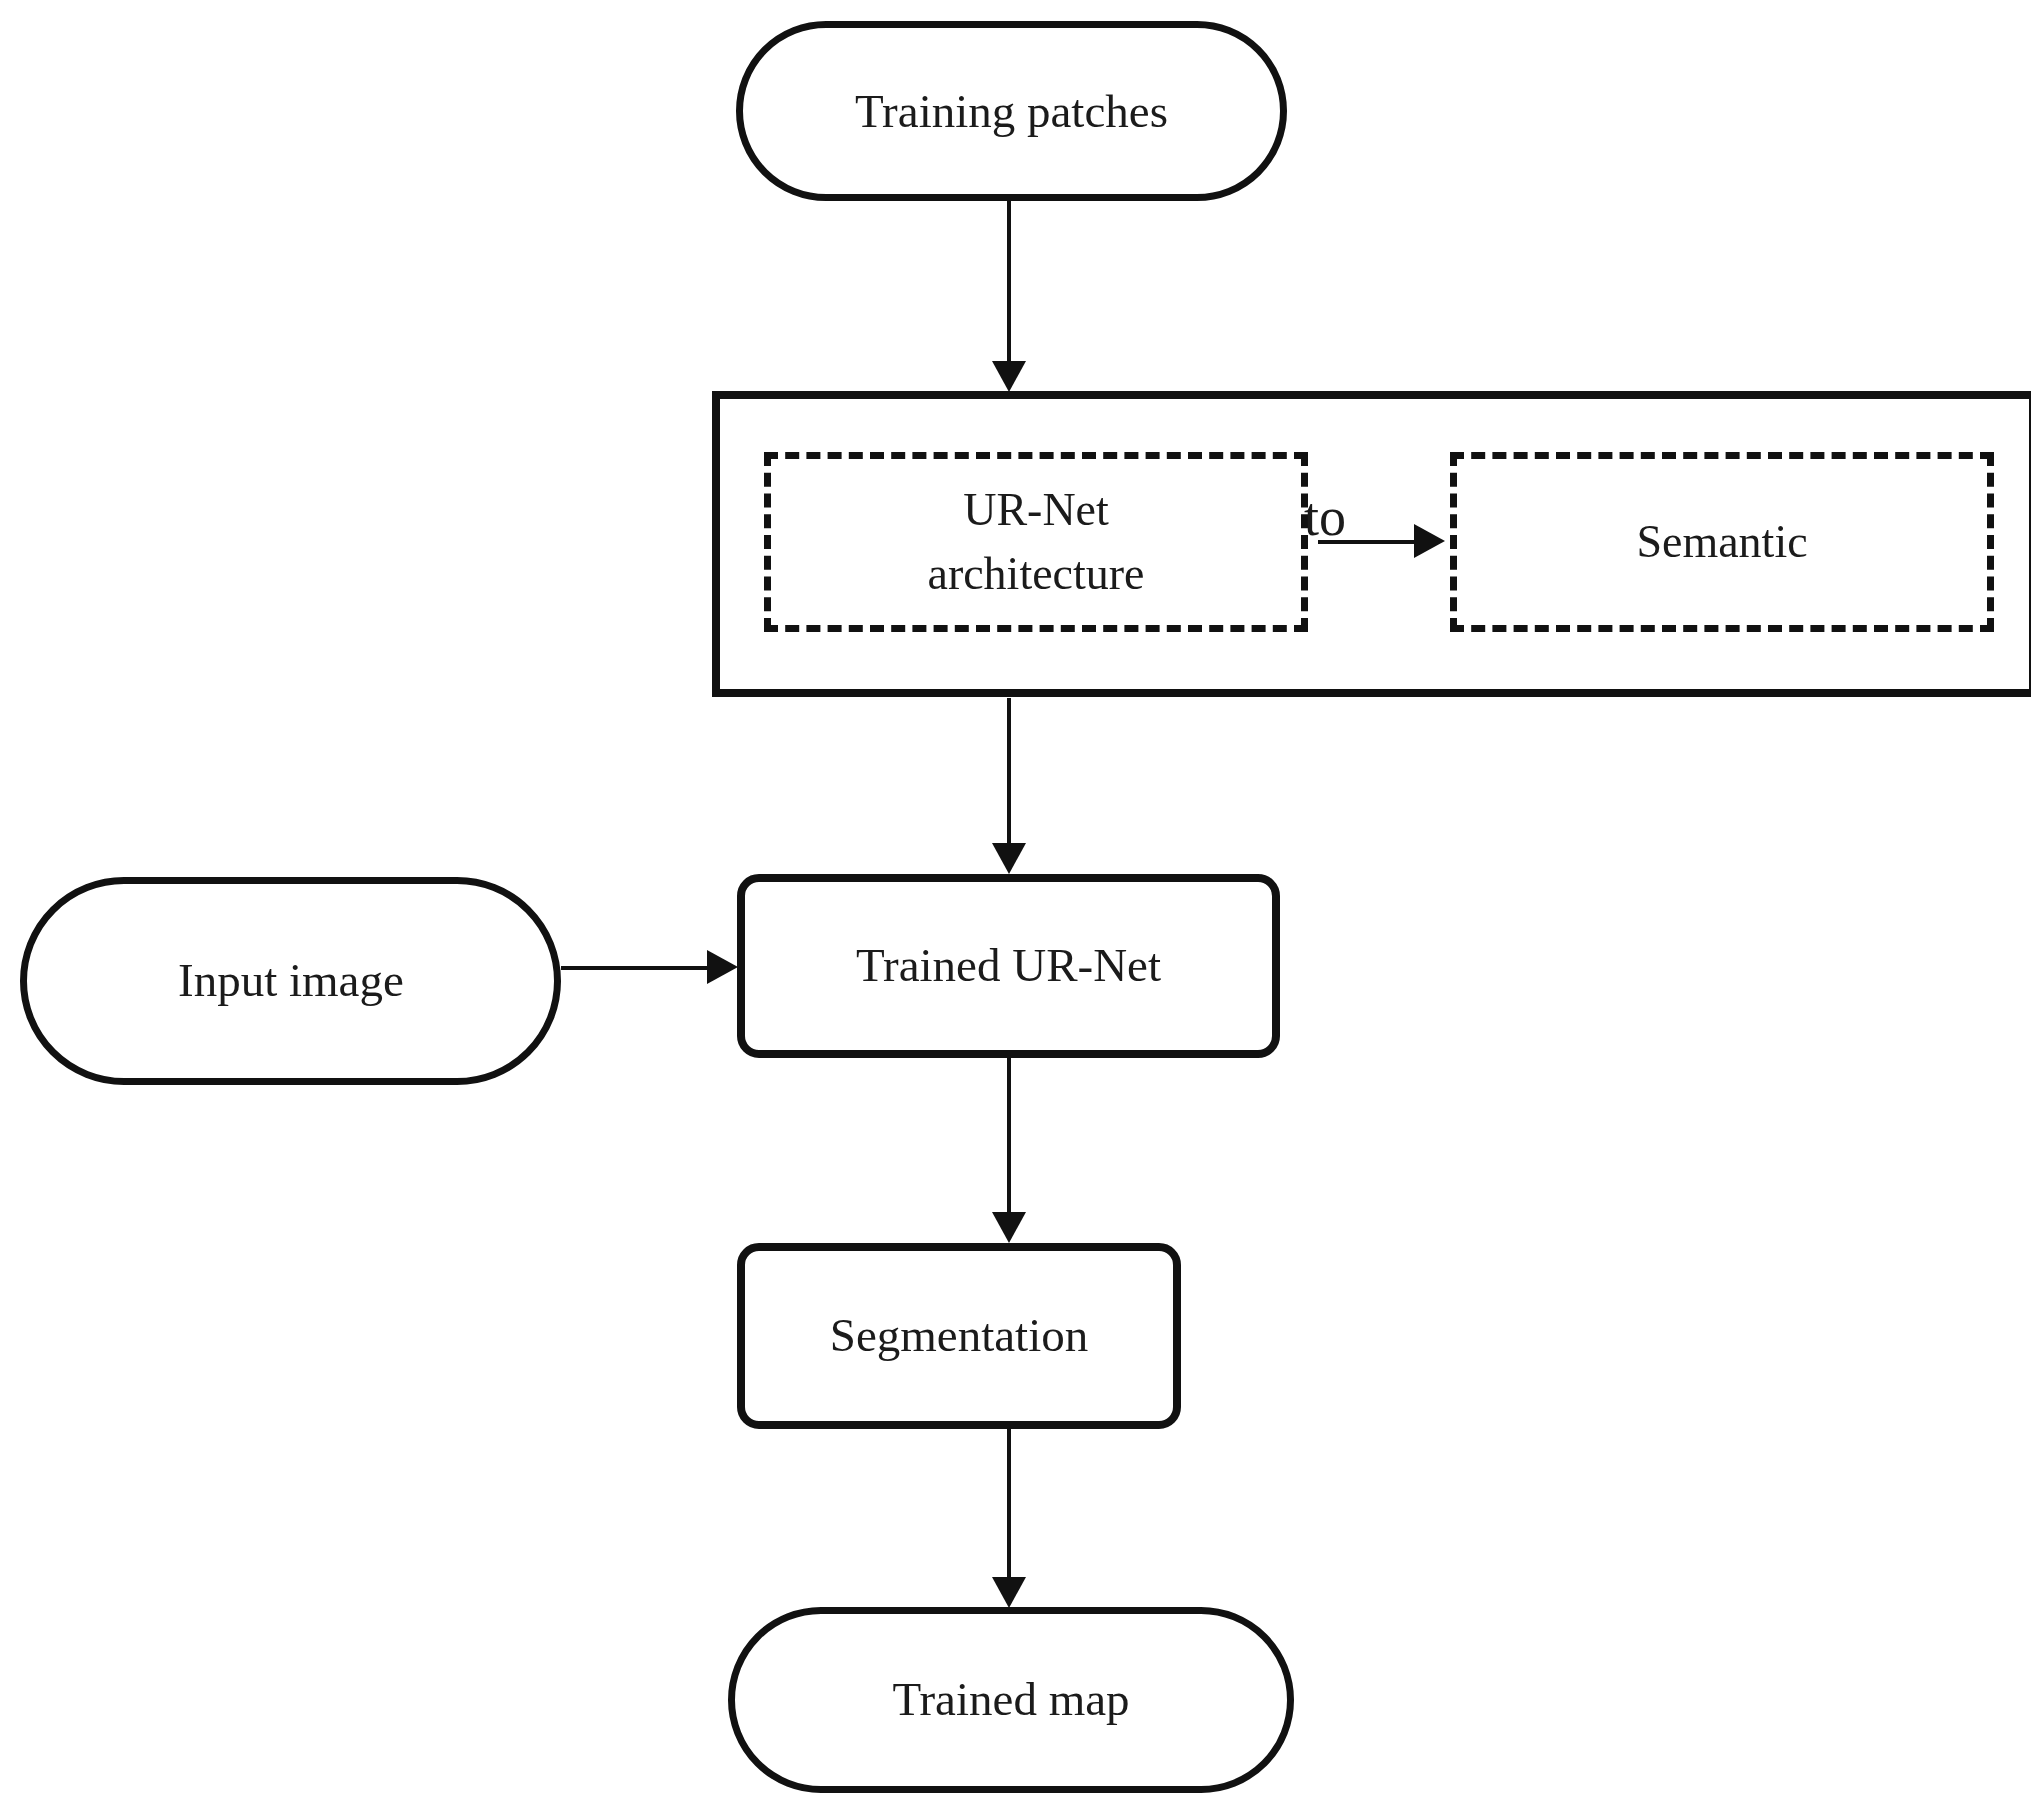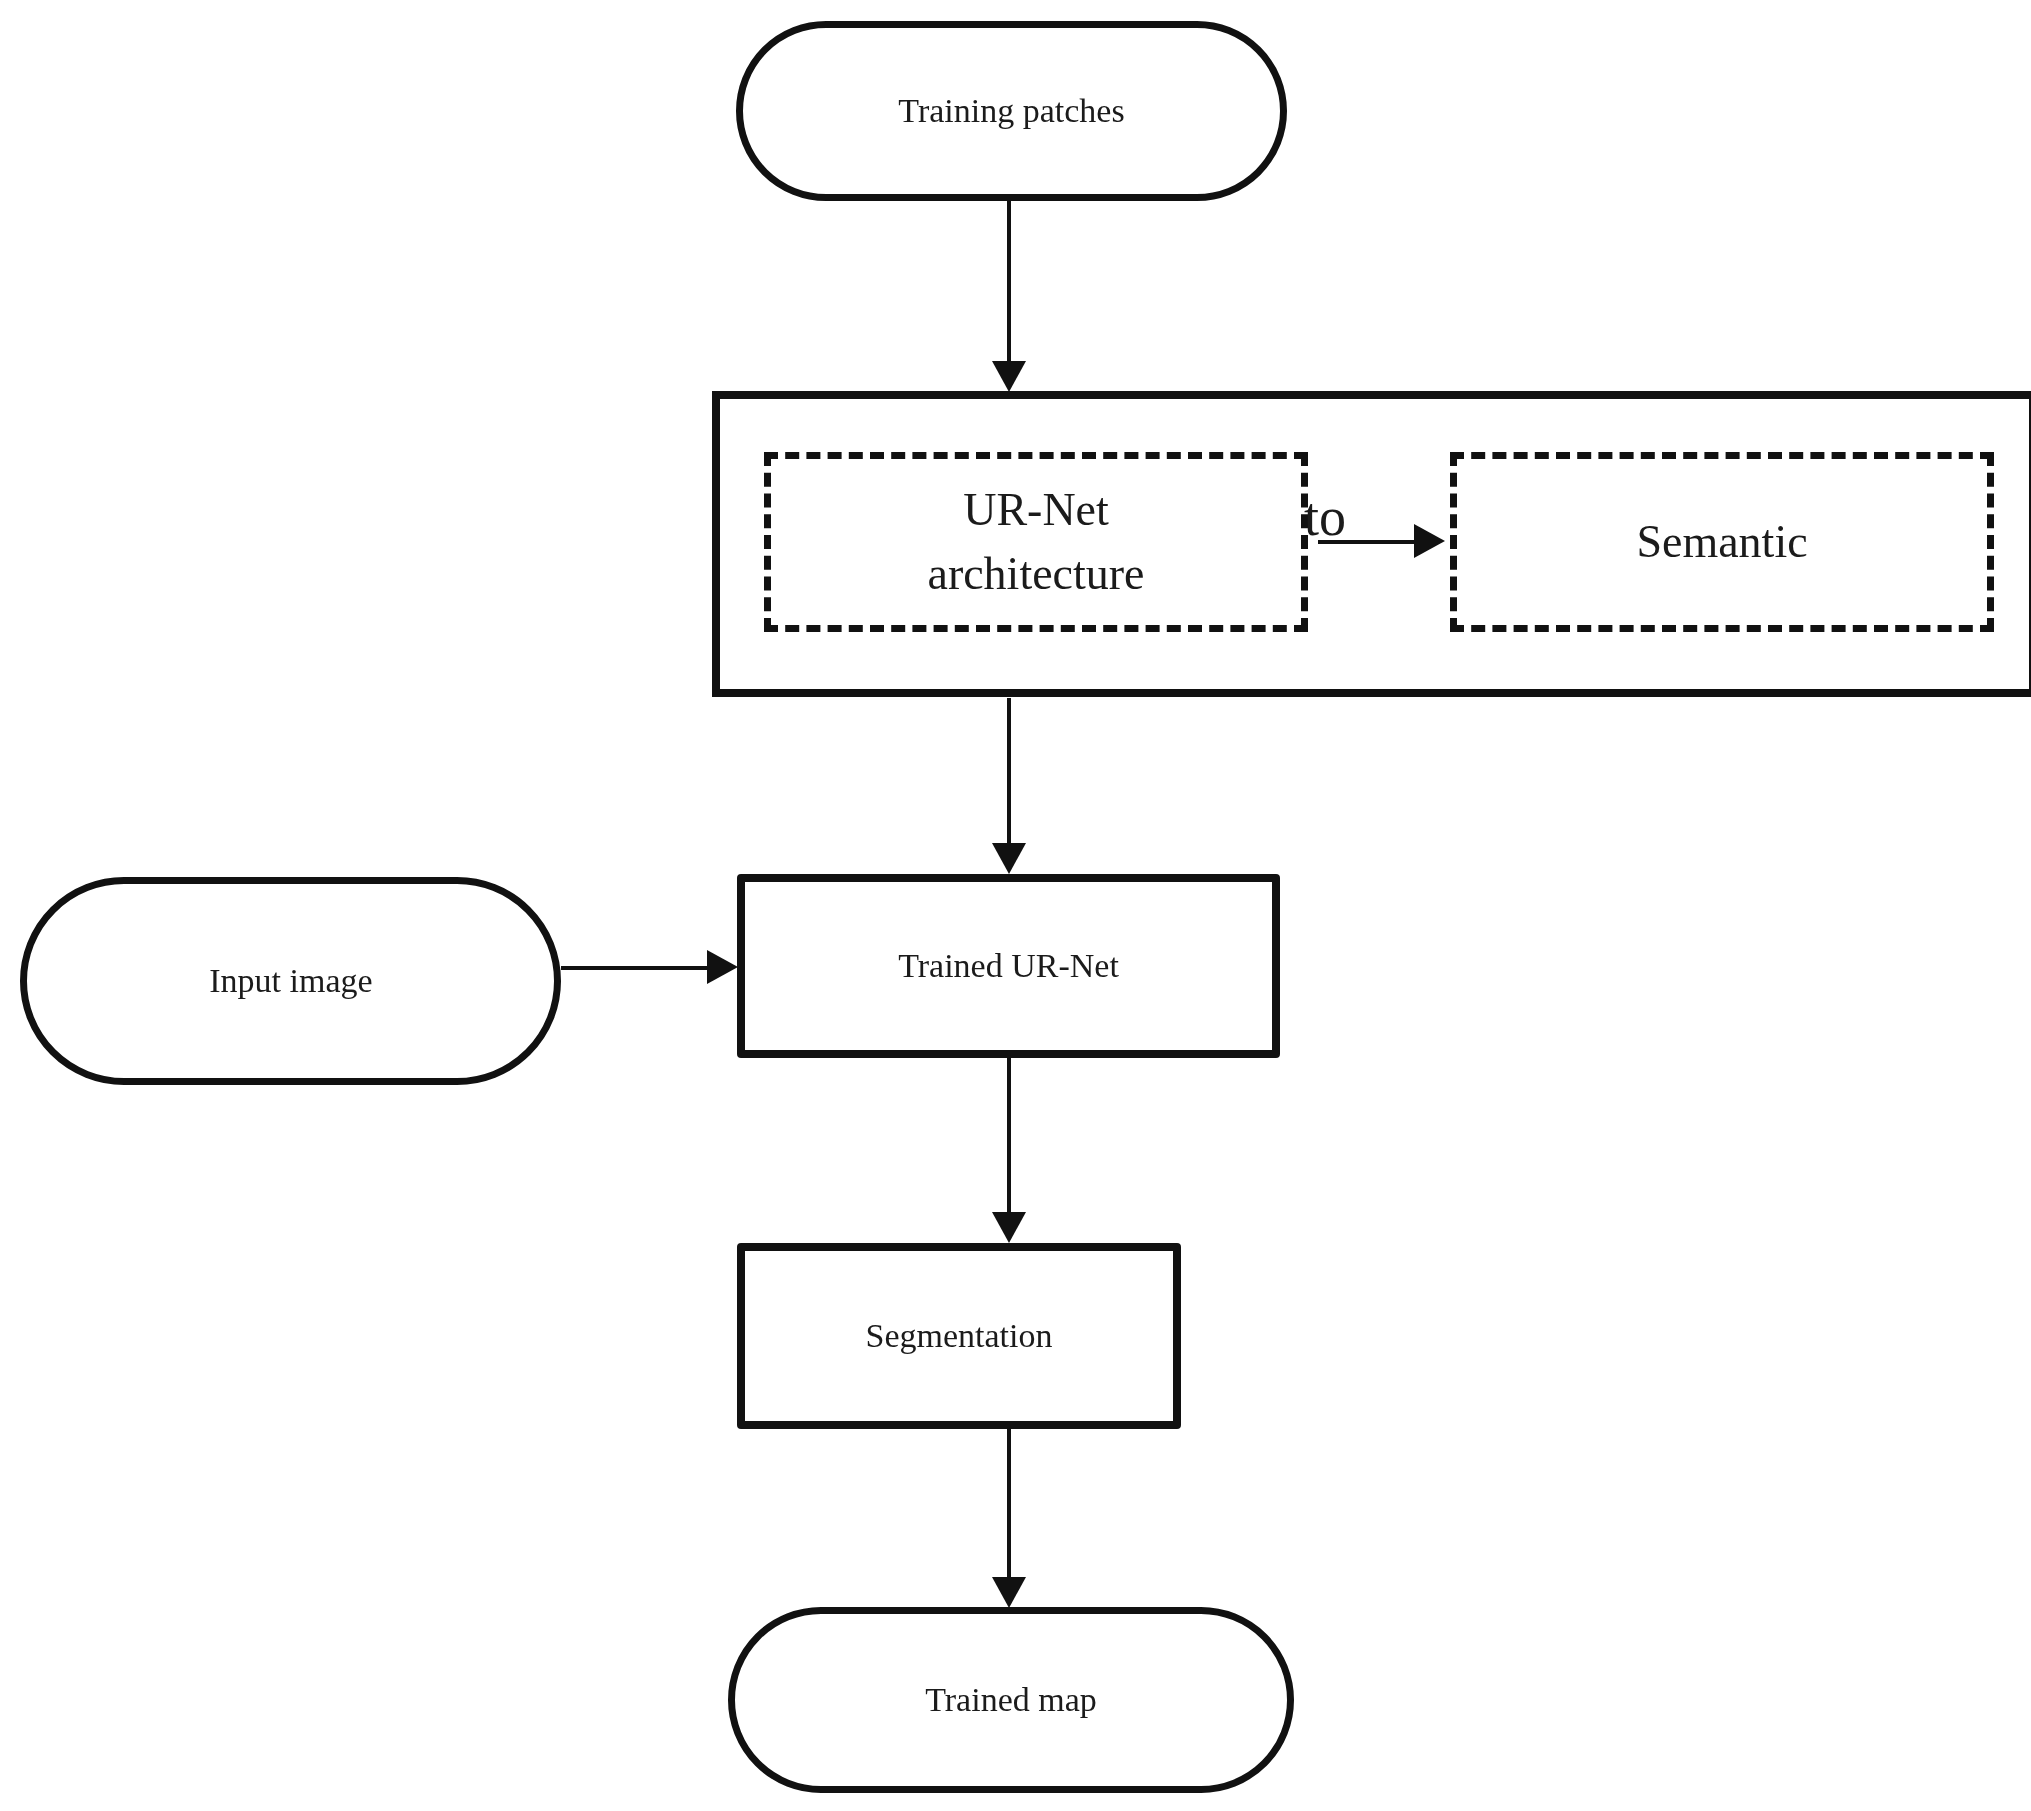--- a/index.html
+++ b/index.html
@@ -12,30 +12,30 @@
     font-family: "Liberation Serif", "DejaVu Serif", serif;
     color: #1b1b1b;
   }
   .node {
     position: absolute;
     display: flex;
     align-items: center;
     justify-content: center;
     text-align: center;
     background: #ffffff;
-    font-size: 34px;
+    font-size: 47px;
     line-height: 1.3;
   }
   .stadium {
     border: 7.4px solid #111111;
     border-radius: 111px;
   }
   .rounded {
     border: 8.3px solid #111111;
-    border-radius: 4px;
+    border-radius: 22px;
   }
   .bigrect {
     position: absolute;
     border: 8.3px solid #111111;
     background: #ffffff;
   }
   .dashed {
     position: absolute;
     border: 7.4px dashed #111111;
     background: #ffffff;

